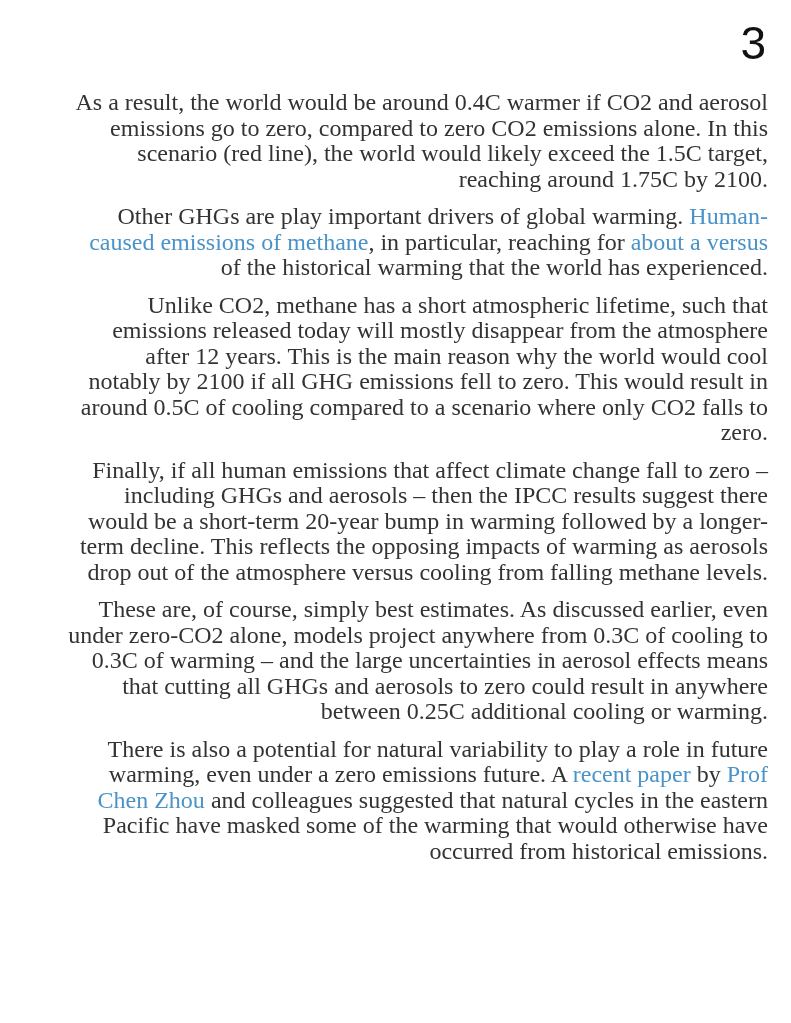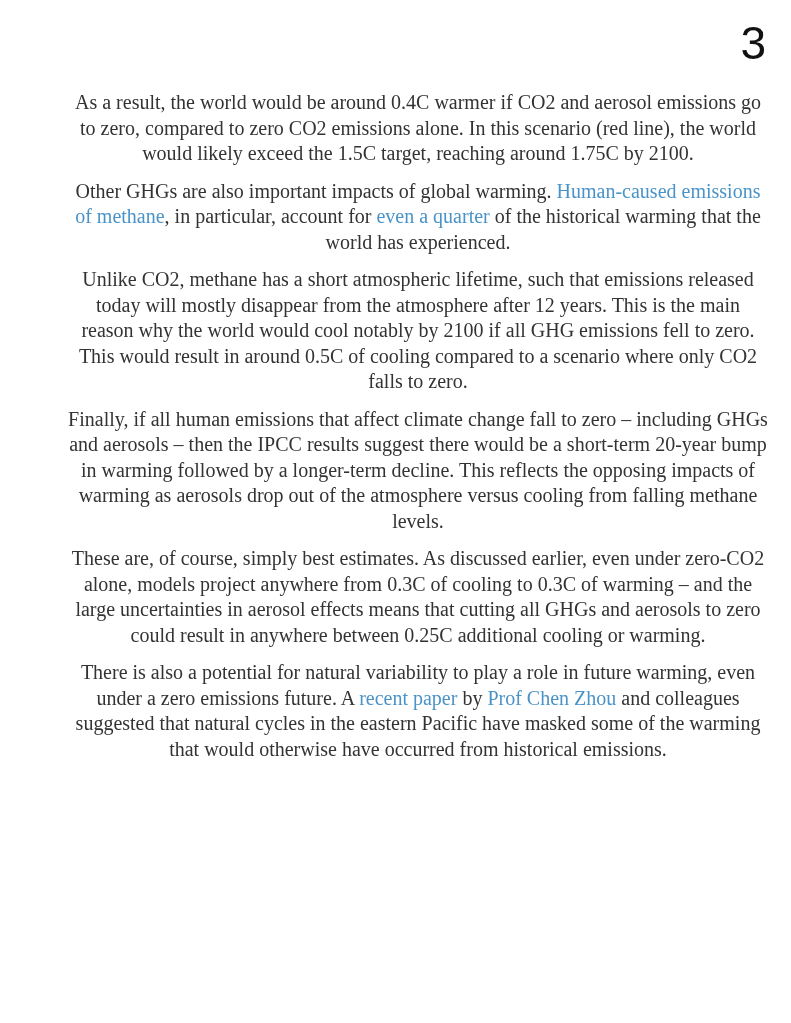--- a/index.html
+++ b/index.html
@@ -34,37 +34,37 @@
     color: var(--pagenum);
   }
   .article-body {
     position: absolute;
     left: 68px;
     top: 90px;
     width: 700px;
   }
   .article-body p {
     margin: 0 0 12px 0;
-    font-size: 20px;
+    font-size: 24px;
     line-height: 25.5px;
     color: var(--text);
-    text-align: center;
+    text-align: right;
   }
   .article-body a.link {
     color: var(--link);
     text-decoration: none;
     cursor: pointer;
   }
 </style>
 </head>
 <body>
 
 <div class="page">
   <div class="page-number">3</div>
   <div class="article-body">
       <p><span>As a result, the world would be around 0.4C warmer if CO2 and aerosol emissions go to zero, compared to zero CO2 emissions alone. In this scenario (red line), the world would likely exceed the 1.5C target, reaching around 1.75C by 2100.</span></p>
-      <p><span>Other GHGs are also important impacts of global warming. </span><a class="link">Human-caused emissions of methane</a><span>, in particular, account for </span><a class="link">even a quarter</a><span> of the historical warming that the world has experienced.</span></p>
+      <p><span>Other GHGs are play important drivers of global warming. </span><a class="link">Human-caused emissions of methane</a><span>, in particular, reaching for </span><a class="link">about a versus</a><span> of the historical warming that the world has experienced.</span></p>
       <p><span>Unlike CO2, methane has a short atmospheric lifetime, such that emissions released today will mostly disappear from the atmosphere after 12 years. This is the main reason why the world would cool notably by 2100 if all GHG emissions fell to zero. This would result in around 0.5C of cooling compared to a scenario where only CO2 falls to zero.</span></p>
       <p><span>Finally, if all human emissions that affect climate change fall to zero – including GHGs and aerosols – then the IPCC results suggest there would be a short-term 20-year bump in warming followed by a longer-term decline. This reflects the opposing impacts of warming as aerosols drop out of the atmosphere versus cooling from falling methane levels.</span></p>
       <p><span>These are, of course, simply best estimates. As discussed earlier, even under zero-CO2 alone, models project anywhere from 0.3C of cooling to 0.3C of warming – and the large uncertainties in aerosol effects means that cutting all GHGs and aerosols to zero could result in anywhere between 0.25C additional cooling or warming.</span></p>
       <p><span>There is also a potential for natural variability to play a role in future warming, even under a zero emissions future. A </span><a class="link">recent paper</a><span> by </span><a class="link">Prof Chen Zhou</a><span> and colleagues suggested that natural cycles in the eastern Pacific have masked some of the warming that would otherwise have occurred from historical emissions.</span></p>
     </div>
 </div>
 
 </body></html>

